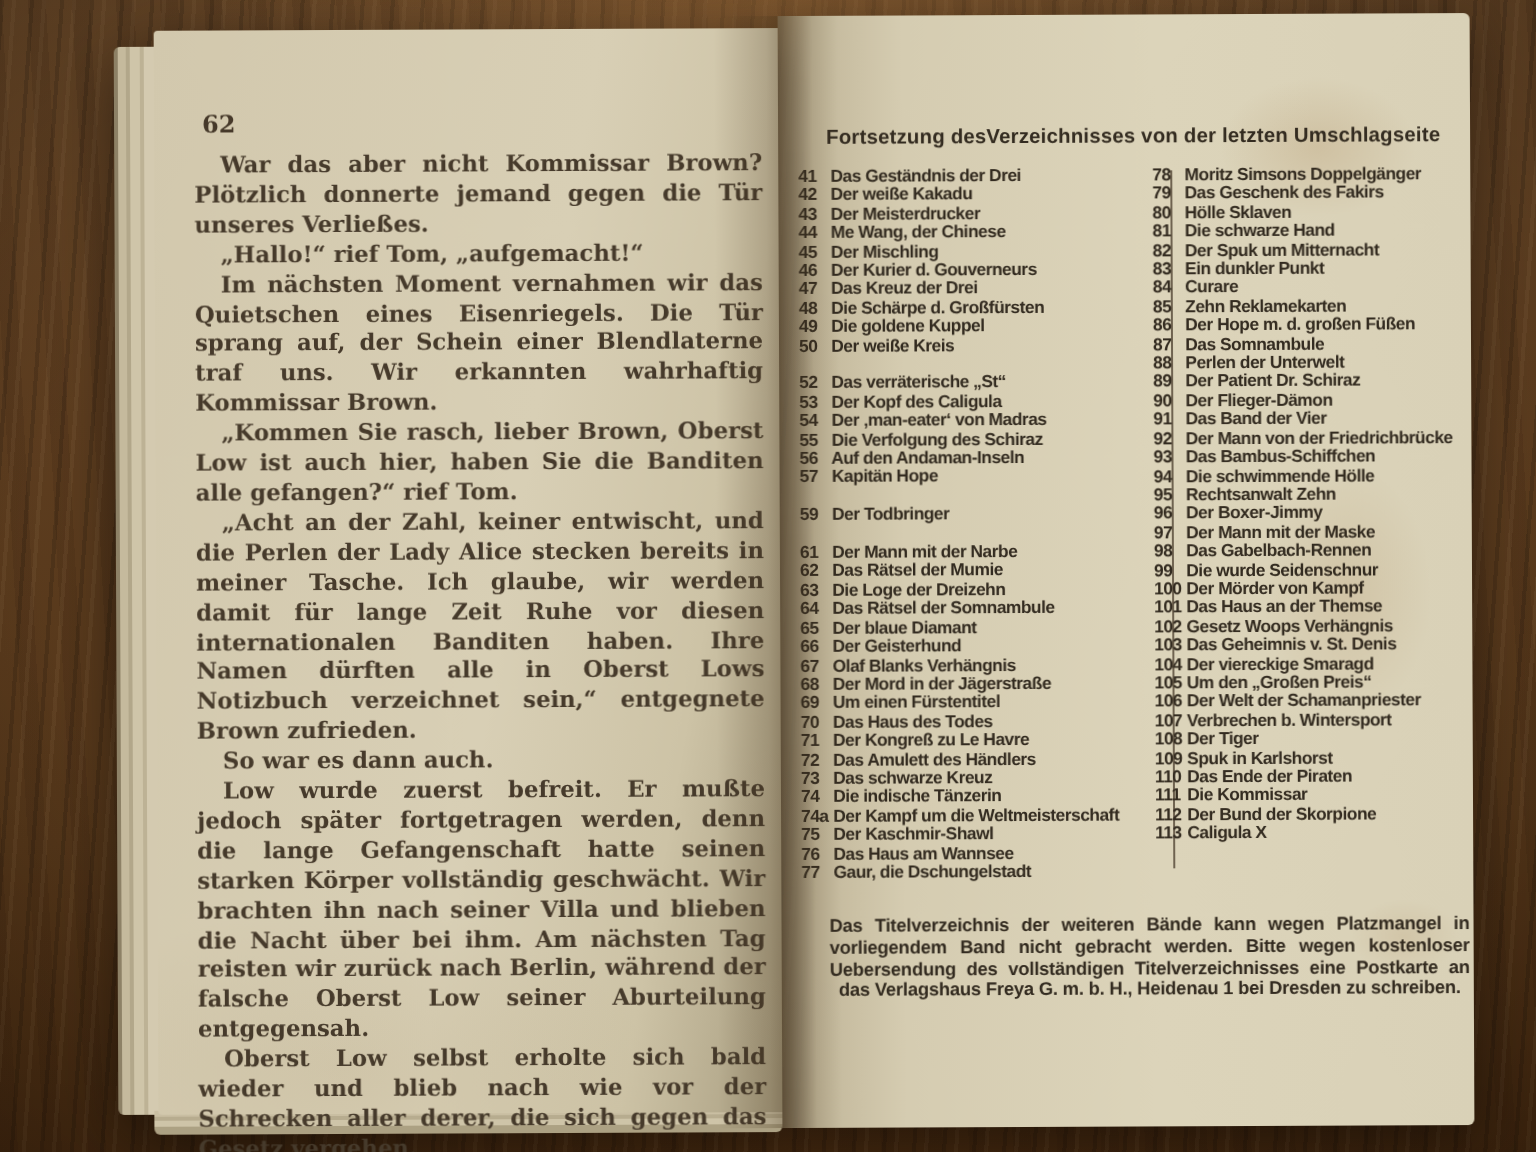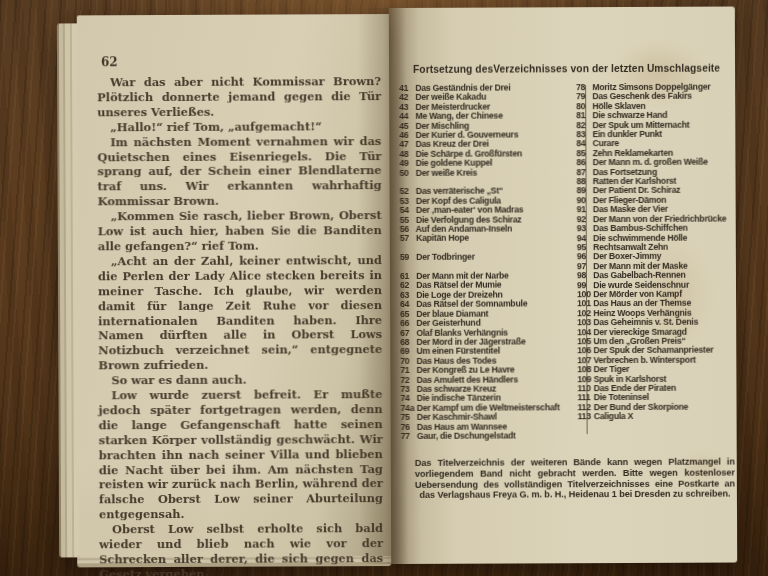--- a/index.html
+++ b/index.html
@@ -130,46 +130,46 @@
       <div class="col-divider"></div>
       <div class="col col-right">
           <div class="entry"><span class="num">78</span><span> Moritz Simsons Doppel­gänger</span></div>
           <div class="entry"><span class="num">79</span><span> Das Geschenk des Fakirs</span></div>
           <div class="entry"><span class="num">80</span><span> Hölle Sklaven</span></div>
           <div class="entry"><span class="num">81</span><span> Die schwarze Hand</span></div>
           <div class="entry"><span class="num">82</span><span> Der Spuk um Mitternacht</span></div>
           <div class="entry"><span class="num">83</span><span> Ein dunkler Punkt</span></div>
           <div class="entry"><span class="num">84</span><span> Curare</span></div>
           <div class="entry"><span class="num">85</span><span> Zehn Reklamekarten</span></div>
-          <div class="entry"><span class="num">86</span><span> Der Mann m. d. großen Weiße</span></div>
-          <div class="entry"><span class="num">87</span><span> Das Fortsetzung</span></div>
-          <div class="entry"><span class="num">88</span><span> Ratten der Karlshorst</span></div>
+          <div class="entry"><span class="num">86</span><span> Der Hope m. d. großen Füßen</span></div>
+          <div class="entry"><span class="num">87</span><span> Das Somnambule</span></div>
+          <div class="entry"><span class="num">88</span><span> Perlen der Unterwelt</span></div>
           <div class="entry"><span class="num">89</span><span> Der Patient Dr. Schiraz</span></div>
           <div class="entry"><span class="num">90</span><span> Der Flieger-Dämon</span></div>
-          <div class="entry"><span class="num">91</span><span> Das Maske der Vier</span></div>
+          <div class="entry"><span class="num">91</span><span> Das Band der Vier</span></div>
           <div class="entry"><span class="num">92</span><span> Der Mann von der Friedrichbrücke</span></div>
           <div class="entry"><span class="num">93</span><span> Das Bambus-Schiffchen</span></div>
           <div class="entry"><span class="num">94</span><span> Die schwimmende Hölle</span></div>
           <div class="entry"><span class="num">95</span><span> Rechtsanwalt Zehn</span></div>
           <div class="entry"><span class="num">96</span><span> Der Boxer-Jimmy</span></div>
           <div class="entry"><span class="num">97</span><span> Der Mann mit der Maske</span></div>
           <div class="entry"><span class="num">98</span><span> Das Gabelbach-Rennen</span></div>
           <div class="entry"><span class="num">99</span><span> Die wurde Seidenschnur</span></div>
           <div class="entry"><span class="num">100</span><span> Der Mörder von Kampf</span></div>
           <div class="entry"><span class="num">101</span><span> Das Haus an der Themse</span></div>
-          <div class="entry"><span class="num">102</span><span> Heinz Woops Verhängnis</span></div>
+          <div class="entry"><span class="num">102</span><span> Gesetz Woops Verhängnis</span></div>
           <div class="entry"><span class="num">103</span><span> Das Geheimnis v. St. Denis</span></div>
           <div class="entry"><span class="num">104</span><span> Der viereckige Smaragd</span></div>
           <div class="entry"><span class="num">105</span><span> Um den „Großen Preis“</span></div>
-          <div class="entry"><span class="num">106</span><span> Der Spuk der Schaman­priester</span></div>
+          <div class="entry"><span class="num">106</span><span> Der Welt der Schaman­priester</span></div>
           <div class="entry"><span class="num">107</span><span> Verbrechen b. Wintersport</span></div>
           <div class="entry"><span class="num">108</span><span> Der Tiger</span></div>
           <div class="entry"><span class="num">109</span><span> Spuk in Karlshorst</span></div>
           <div class="entry"><span class="num">110</span><span> Das Ende der Piraten</span></div>
-          <div class="entry"><span class="num">111</span><span> Die Toteninsel</span></div>
+          <div class="entry"><span class="num">111</span><span> Die Kommissar</span></div>
           <div class="entry"><span class="num">112</span><span> Der Bund der Skorpione</span></div>
           <div class="entry"><span class="num">113</span><span> Caligula X</span></div>
         </div>
     </div>
     <div class="rp-note">Das Titelverzeichnis der weiteren Bände kann wegen Platzmangel in vorliegendem Band nicht gebracht werden. Bitte wegen kostenloser Uebersendung des vollständigen Titelverzeichnisses eine Postkarte an das Verlagshaus Freya G. m. b. H., Heidenau 1 bei Dresden zu schreiben.</div>
   </div>
 
   <div class="spine-shadow"></div>
 </div>
 

